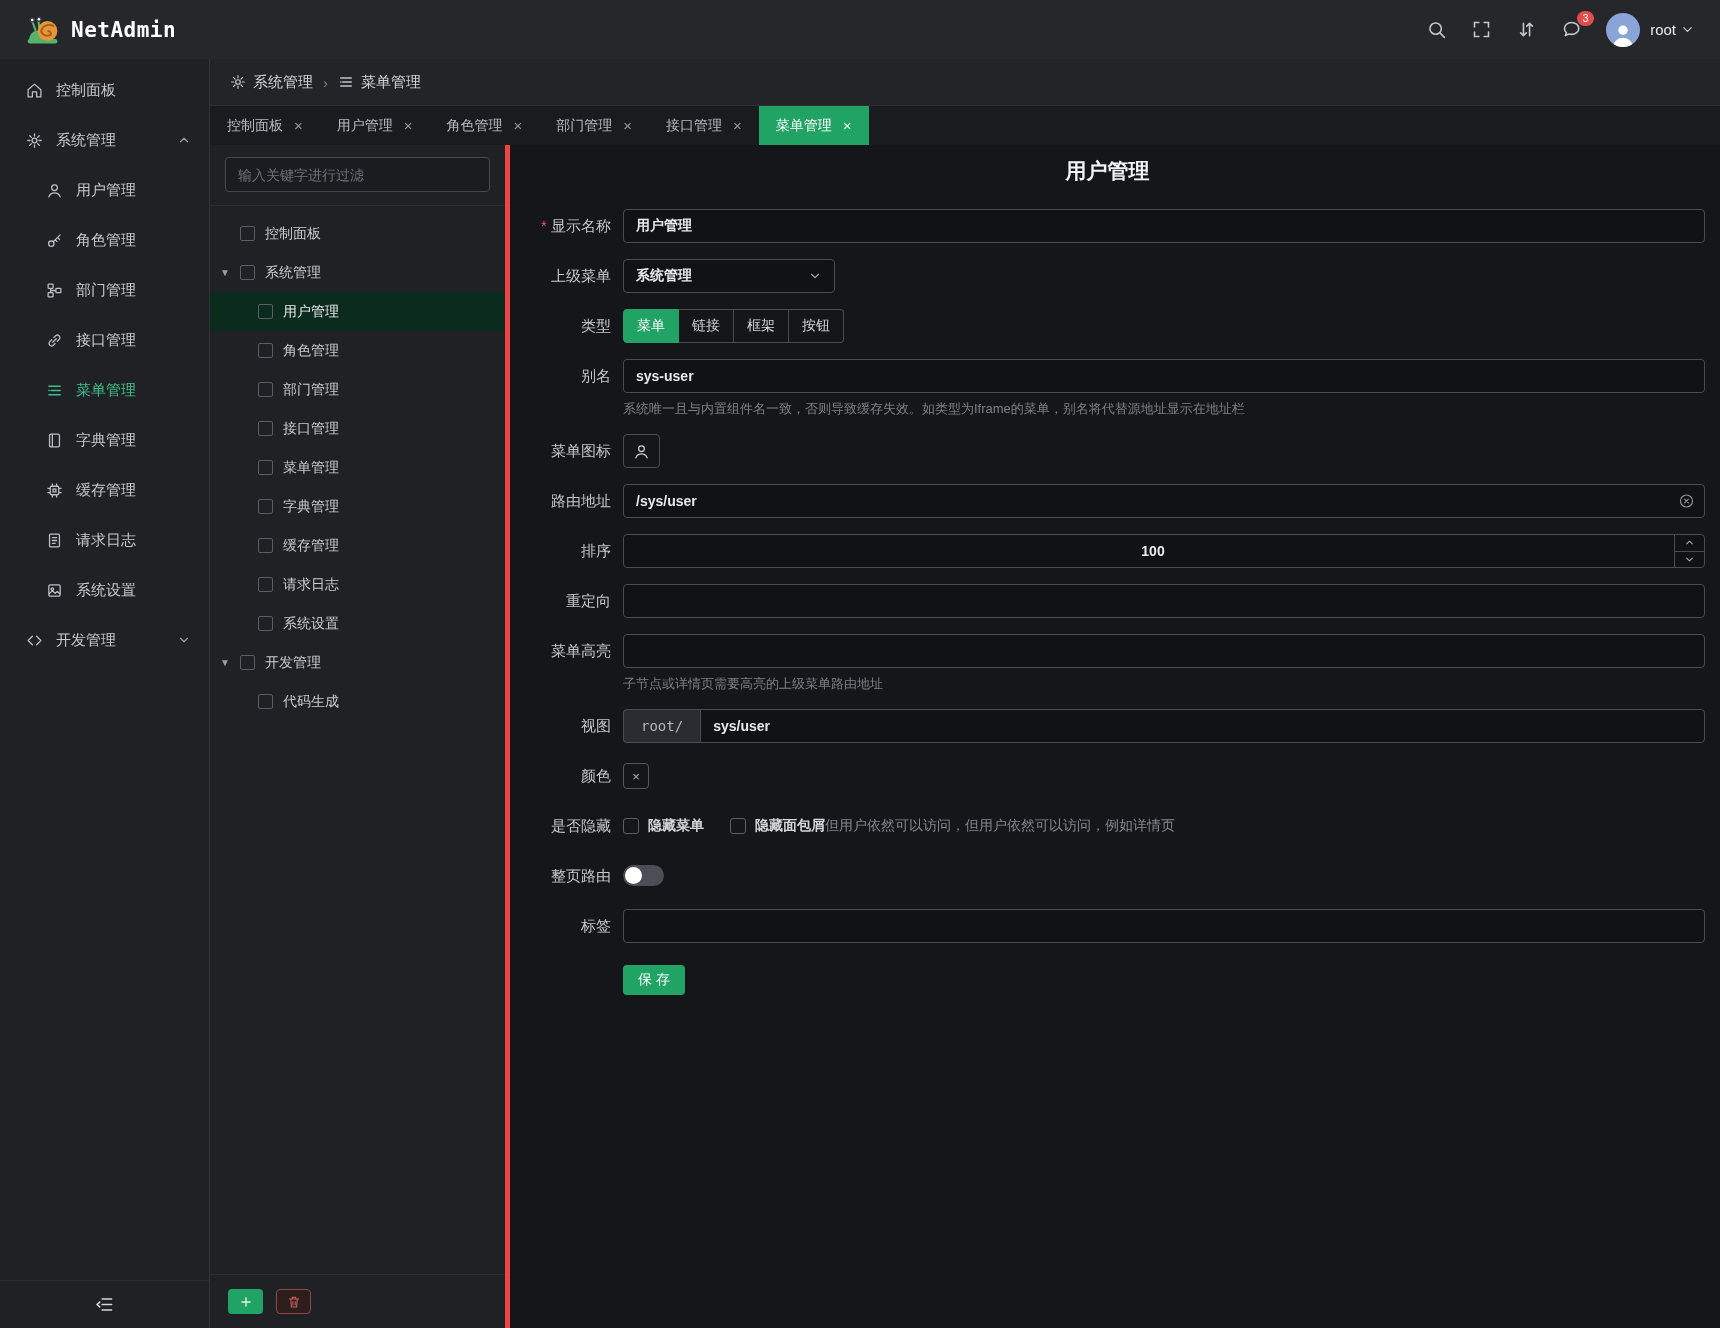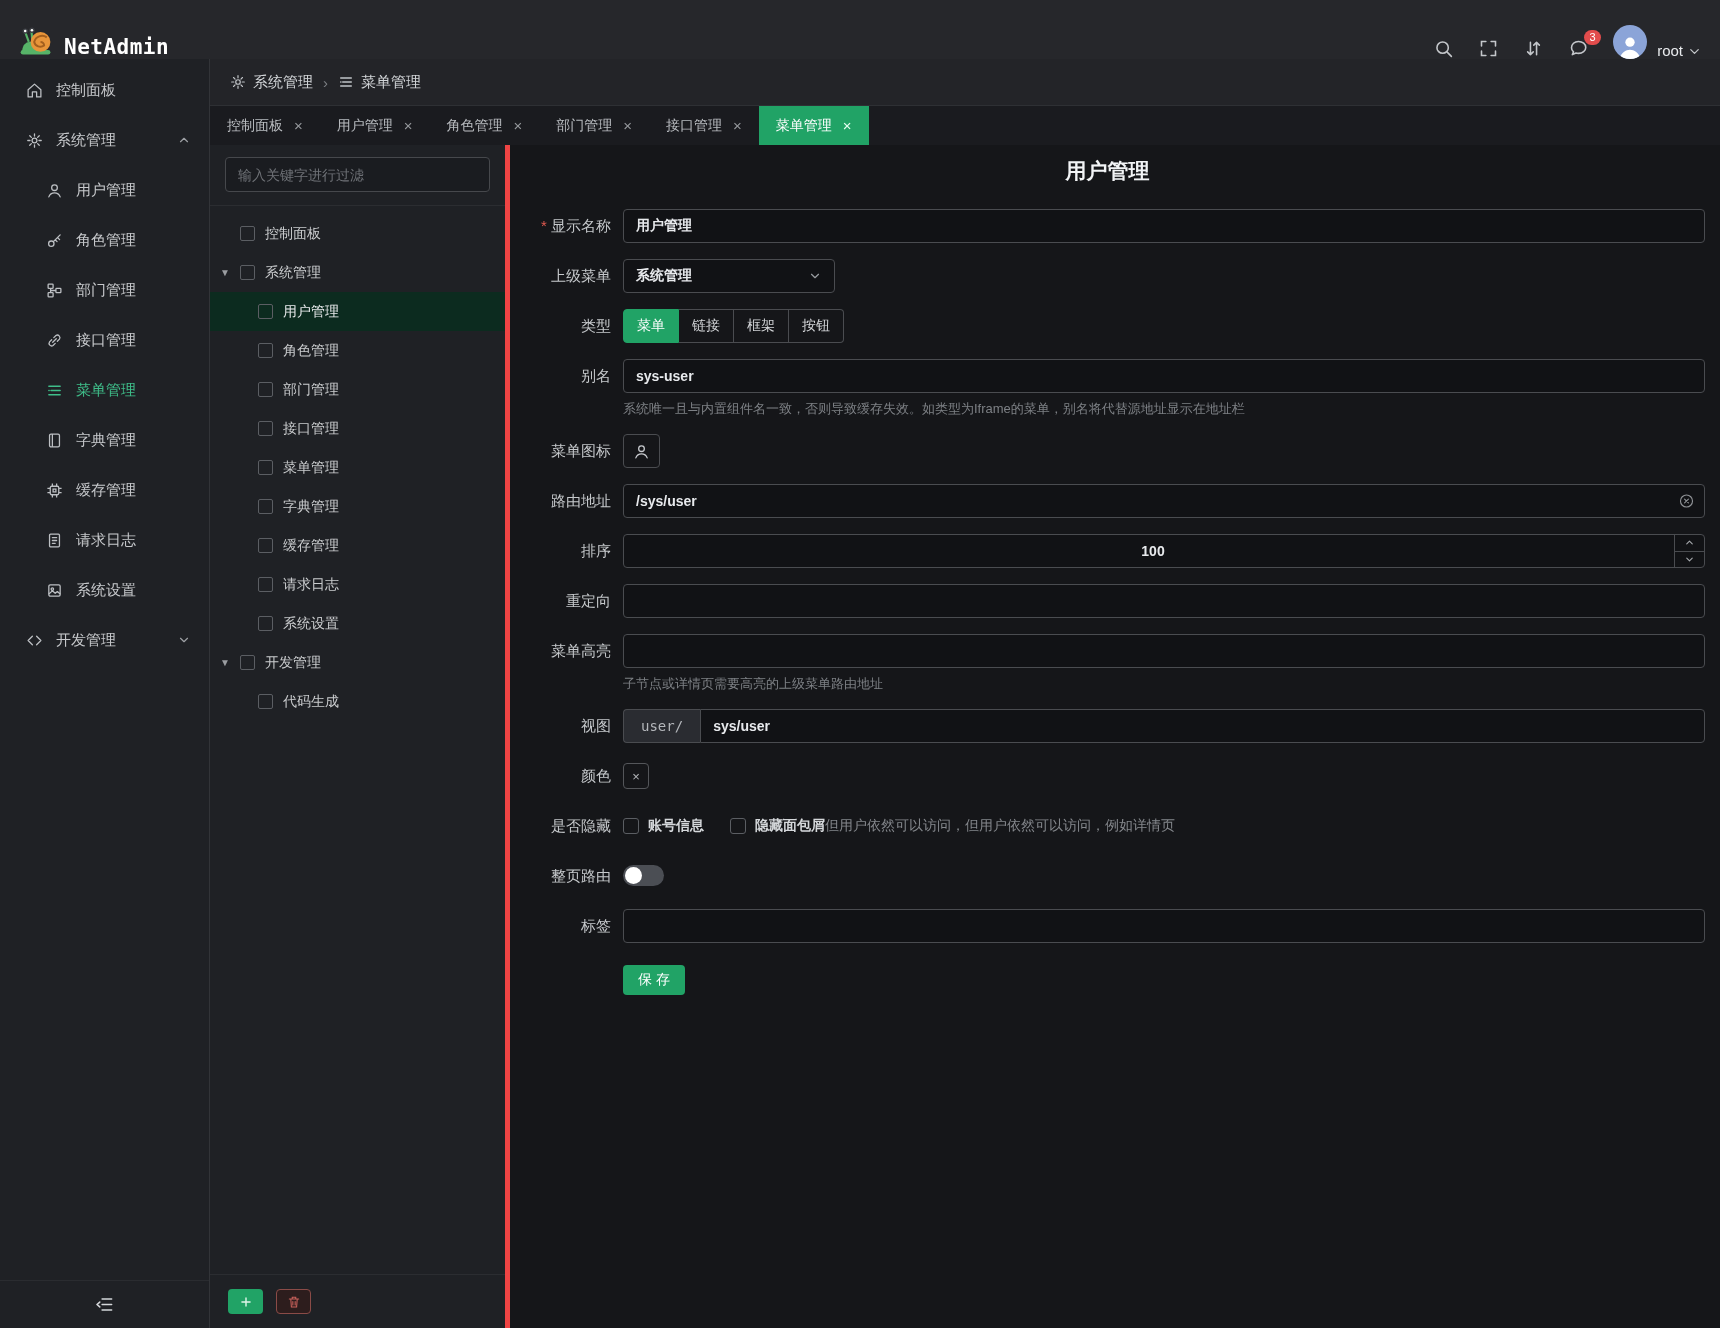--- a/index.html
+++ b/index.html
@@ -4,21 +4,21 @@
 <style>
   * { margin:0; padding:0; box-sizing:border-box; }
   html,body { width:1720px; height:1328px; overflow:hidden; }
   body {
     font-family:"Liberation Sans","DejaVu Sans",sans-serif;
     background:#151619; color:#d8dadd; font-size:14px;
   }
   .app { display:grid; grid-template-columns:210px 1fr; grid-template-rows:59px 1fr; width:100%; height:100%; }
 
   
-  .topbar { grid-column:1/3; background:#26272b; display:flex; align-items:flex-end; padding:0 18px; }
+  .topbar { grid-column:1/3; background:#26272b; display:flex; align-items:center; padding:0 25px; }
   .logo { width:36px; height:36px; flex:none; }
   .app-name { font-family:"DejaVu Sans Mono","Liberation Mono",monospace; font-weight:bold; font-size:21px; color:#ffffff; margin-left:10px; letter-spacing:0.5px; }
   .top-spacer { flex:1; }
   .top-ico { width:21px; height:21px; color:#c4c7cb; margin-left:24px; cursor:pointer; position:relative; flex:none; }
   .top-ico svg { width:100%; height:100%; display:block; }
   .msg-wrap { position:relative; }
   .badge { position:absolute; top:-8px; right:-12px; background:#e24c4c; color:#fff; font-size:11px; line-height:15px; min-width:17px; text-align:center; border-radius:9px; padding:0 4px; }
   .avatar { width:34px; height:34px; border-radius:50%; background:#8ba4d8; margin-left:24px; display:flex; align-items:flex-end; justify-content:center; overflow:hidden; flex:none; }
   .avatar svg { width:26px; height:26px; }
   .username { color:#e9ebee; font-size:15px; margin-left:10px; }
@@ -531,41 +531,41 @@
           <div class="fctrl">
             <input class="txt" type="text" style="">
             <div class="hint">子节点或详情页需要高亮的上级菜单路由地址</div>
           </div>
         </div>
 
         <div class="fgroup">
           <div class="flabel">视图</div>
           <div class="fctrl">
             <div class="view-wrap">
-              <span class="view-prefix">user/</span>
+              <span class="view-prefix">root/</span>
               <input class="txt" type="text" value="sys/user" style="">
             </div>
           </div>
         </div>
 
         <div class="fgroup">
           <div class="flabel">颜色</div>
           <div class="fctrl">
             <button class="color-btn">
                 <span>×</span>
               </button>
           </div>
         </div>
 
         <div class="fgroup">
           <div class="flabel">是否隐藏</div>
           <div class="fctrl">
             <div class="check-line">
               <span class="cb16"></span>
-              <span class="cb-label">账号信息</span>
+              <span class="cb-label">隐藏菜单</span>
               <span class="cb-group2">
                 <span class="cb16"></span>
                 <span class="cb-label">隐藏面包屑</span>
                 <span class="cb-note">但用户依然可以访问，但用户依然可以访问，例如详情页</span>
               </span>
             </div>
           </div>
         </div>
 
         <div class="fgroup">

